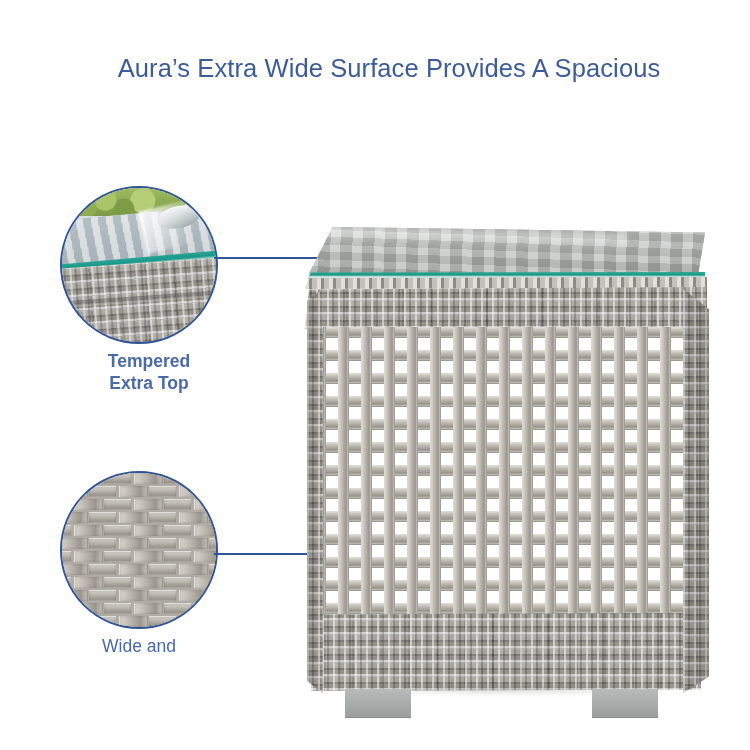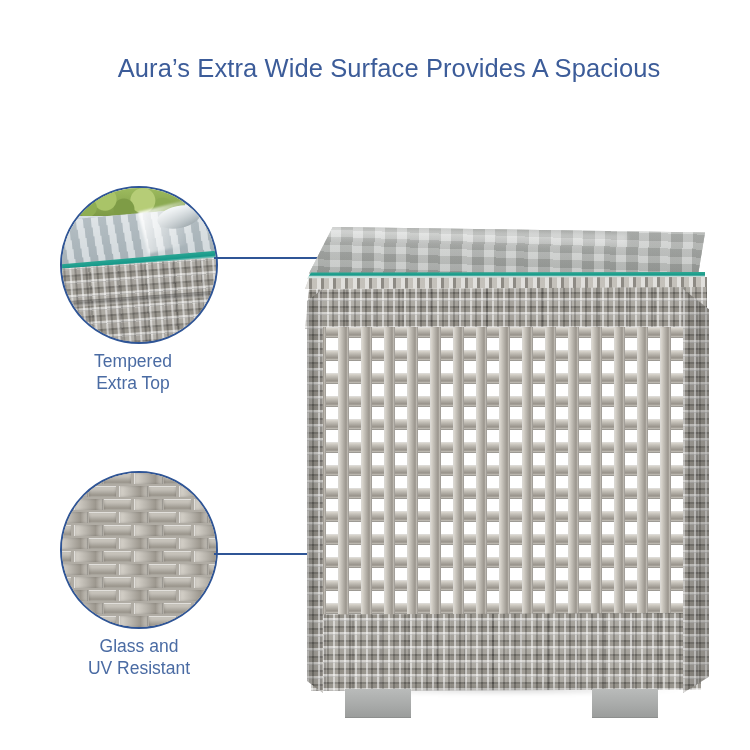--- a/index.html
+++ b/index.html
@@ -233,21 +233,21 @@
         <div class="c1-weave">
             <div class="weave-dense"></div>
           </div>
         <div class="c1-divider"></div>
       </div>
     </div>
 
     <div class="leader" style="left:200px;top:257px;width:170px;"></div>
     <div class="dot" style="left:367px;top:250px;"></div>
 
-    <div class="c-label" style="left:39px;top:350px;width:160px;">
+    <div class="c-label" style="left:55px;top:350px;width:160px;font-weight:bold;">
       <span>Tempered</span>
       <span>Extra Top</span>
     </div>
   </div>
 
   <div class="callout">
 
     <div class="circle" style="left:46px;top:471px;width:158px;height:158px;">
       <div class="inner">
           <div class="basket" id="basket-weave">
@@ -348,22 +348,21 @@
               <div class="cell" style="left: 165px; width: 27px;"></div>
             </div>
           </div>
         </div>
     </div>
 
     <div class="leader" style="left:200px;top:553px;width:125px;"></div>
     <div class="dot" style="left:321px;top:546px;"></div>
 
     <div class="c-label" style="left:45px;top:635px;width:160px;">
-      <span>Glass and</span>
-      <span>UV Resistant</span>
+      <span>Wide and</span>
     </div>
   </div>
 
   <div id="table-wrap">
 
     <div class="glass-top"></div>
     <div class="glass-gloss"></div>
     <div class="glass-edge"></div>
 
     <div class="rim"></div>

